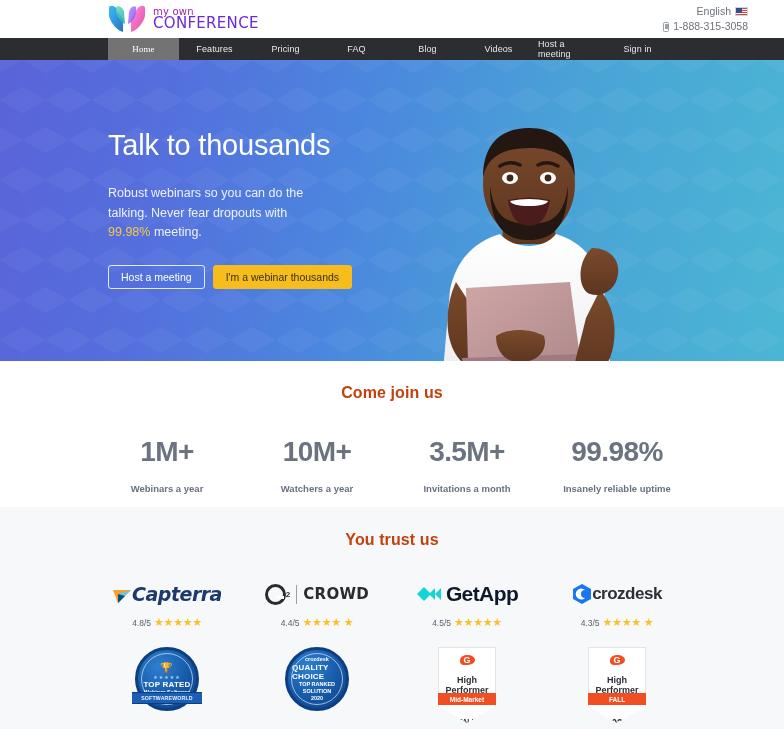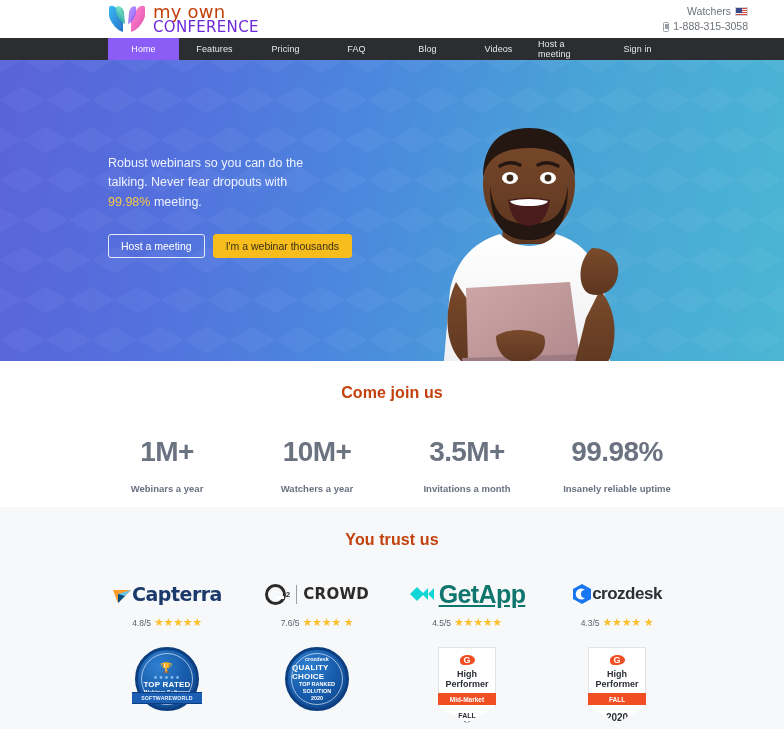--- a/index.html
+++ b/index.html
@@ -17,21 +17,21 @@
     display: flex;
     align-items: center;
     justify-content: space-between;
     padding: 0 14px 0 108px;
     position: relative;
   }
   .logo { display: flex; align-items: center; gap: 7px; }
   .logo-mark { width: 38px; height: 30px; display: block; }
   .logo-text { line-height: 1.0; }
   .logo-line1 {
-    font-size: 18px; color: #c2410c; letter-spacing: .2px;
+    font-size: 10px; color: #a21caf; letter-spacing: .2px;
     font-family: "DejaVu Sans", sans-serif;
   }
   .logo-line2 {
     font-size: 15px; color: #6d28d9; letter-spacing: .3px;
     font-family: "DejaVu Sans", sans-serif; margin-top: -1px;
   }
   .topright { text-align: right; line-height: 1.45; padding-right: 22px; }
   .lang-row { font-size: 10.5px; color: #6d727a; display: flex; align-items: center; justify-content: flex-end; gap: 4px; }
   .flag {
     width: 13px; height: 9px; display: inline-block; position: relative;
@@ -58,21 +58,21 @@
     padding-left: 108px;
   }
   .nav-item {
     color: #e9eaec; font-size: 9px;
     display: flex; align-items: center; justify-content: center;
     padding: 0 4px; letter-spacing: .1px;
     cursor: pointer;
   }
   .nav-item.w1 { width: 71px; }
   .nav-item.w2 { width: 69px; }
-  .nav-item.active { background: #8b5cf6; color: #ffffff; }
+  .nav-item.active { background: #737373; color: #ffffff; font-family: Liberation Serif, serif; }
 
   
   .hero {
     height: 301px; position: relative; overflow: hidden;
     background:
       linear-gradient(100deg, #5a63d8 0%, #5470dd 22%, #4b87de 45%, #49a3d6 70%, #4bb6d4 100%);
   }
   .hero-pattern {
     position: absolute; inset: 0;
     background-image:
@@ -122,33 +122,33 @@
   .trust-row { display: flex; padding: 0 92px; margin-top: 32px; }
   .trust-cell { flex: 1; text-align: center; }
   .trust-logo { height: 26px; display: flex; align-items: center; justify-content: center; }
   .rating { margin-top: 9px; font-size: 8.5px; color: #5b616c; display: flex; align-items: center; justify-content: center; gap: 3px; }
   .stars { color: #fbc02d; font-size: 11px; letter-spacing: -.3px; }
 
   .badges-row { display: flex; padding: 0 92px; margin-top: 18px; }
   .badge-cell { flex: 1; display: flex; justify-content: center; }
 
   
-  .cap-txt { font-size: 19px; font-weight: bold; color: #1b3a6b; letter-spacing: -.5px; font-family: "DejaVu Sans", sans-serif; }
+  .cap-txt { font-size: 19px; font-weight: bold; color: #1b3a6b; letter-spacing: -.5px; font-family: "DejaVu Sans", sans-serif; font-style: italic; }
   
   .g2-circle {
     width: 21px; height: 21px; border-radius: 50%;
     border: 3px solid #2b2b2b; position: relative;
     display: inline-block;
   }
   .g2-circle::after { content:""; position:absolute; right:-1px; bottom:3px; width:8px; height:3px; background:#fff; }
   .g2-sup { font-size: 8px; color: #2b2b2b; vertical-align: super; font-weight: bold; }
   .crowd-txt { font-size: 15px; font-weight: bold; color: #2b2b2b; letter-spacing: .3px; font-family: "DejaVu Sans", sans-serif; }
   .divider-v { width: 1px; height: 19px; background: #9aa0a8; margin: 0 6px; }
   
-  .getapp-txt { font-size: 25px; font-weight: bold; color: #0f766e; letter-spacing: -.6px; text-decoration: underline; }
+  .getapp-txt { font-size: 21px; font-weight: bold; color: #0f172a; letter-spacing: -.6px; }
   
   .croz-txt { font-size: 17px; font-weight: bold; color: #2b2f36; letter-spacing: -.5px; }
 
   
   .seal {
     width: 64px; height: 64px; border-radius: 50%;
     background: radial-gradient(circle at 35% 28%, #2f7fd0 0%, #1559a8 55%, #0d3f80 100%);
     border: 3px solid #0d3f80;
     position: relative; display: flex; flex-direction: column;
     align-items: center; justify-content: center; color: #fff;
@@ -174,21 +174,21 @@
     border: 1px solid #e2e4e8;
     clip-path: polygon(0 0, 100% 0, 100% 78%, 50% 100%, 0 78%);
     display: flex; flex-direction: column; align-items: center;
     position: relative; padding-top: 7px;
   }
   .g2logo {
     width: 15px; height: 15px; background: #f04e23; border-radius: 50% 50% 50% 4px;
     color: #fff; font-size: 9px; font-weight: bold;
     display:flex; align-items:center; justify-content:center;
   }
-  .g2-hp { font-size: 9px; font-weight: bold; color: #2b2f36; line-height: 1.1; text-align:center; margin-top: 5px; }
+  .g2-hp { font-size: 9px; font-weight: bold; color: #2b2f36; line-height: 1.1; text-align:center; margin-top: 11px; }
   .g2-band {
     position: absolute; left: -3px; right: -3px; top: 45px;
     background: #f04e23; color: #fff; font-size: 6.5px; font-weight: bold;
     text-align: center; padding: 2.5px 0; border-radius: 2px;
   }
   .g2-fall { font-size: 7px; font-weight: bold; color: #2b2f36; text-align:center; margin-top: 22px; line-height: 1.2; }
   .g2-year { font-size: 10px; font-weight: bold; color: #2b2f36; text-align:center; }
 </style>
 </head>
 <body>
@@ -220,21 +220,21 @@
       <path d="M28 3 C26 1 22 3 21 8 L20 20 C24 19 28 12 28 7 Z" fill="url(#lg3)" opacity=".85"></path>
     </svg>
     <div class="logo-text">
       <div class="logo-line1">my own</div>
       <div class="logo-line2">CONFERENCE</div>
     </div>
   </div>
 
   <div class="topright">
     <div class="lang-row">
-      <span>Watchers</span>
+      <span>English</span>
       <span class="flag"></span>
     </div>
     <div class="phone-row">
       <span class="phone-ic"></span>
       <span>1-888-315-3058</span>
     </div>
   </div>
 </div>
 
 <nav class="nav">
@@ -293,20 +293,21 @@
     <path d="M62 166 L166 160 L176 236 L64 240 Z" fill="url(#lap)"></path>
     <path d="M58 236 L180 232 L182 244 L60 248 Z" fill="#9e7b80"></path>
 
     <path d="M92 214 C104 206 126 206 140 214 C144 226 136 238 120 240 C104 242 92 232 92 214 Z" fill="url(#skin)"></path>
 
     <path d="M196 168 C212 186 214 214 206 236 C198 254 178 256 170 244 L182 196 Z" fill="url(#skin)"></path>
     <path d="M188 126 C206 126 216 138 214 152 C212 168 198 176 186 172 C174 168 172 140 188 126 Z" fill="url(#skin)"></path>
   </svg>
 
   <div class="hero-inner">
+    <h1 class="hero-title">Talk to thousands</h1>
     <p class="hero-sub"><span>Robust webinars so you can do the talking. Never fear dropouts with </span><span class="hl">99.98%</span><span> meeting.</span></p>
     <div class="hero-btns">
       <a class="btn btn-outline">Host a meeting</a>
       <a class="btn btn-yellow">I'm a webinar thousands</a>
     </div>
   </div>
 </section>
 
 <section class="stats">
   <h2 class="section-title">Come join us</h2>
@@ -352,21 +353,21 @@
     </div>
 
     <div class="trust-cell">
       <div class="trust-logo">
         <span class="g2-circle"></span>
         <span class="g2-sup">2</span>
         <span class="divider-v"></span>
         <span class="crowd-txt">CROWD</span>
       </div>
       <div class="rating">
-        <span>7.6/5</span>
+        <span>4.4/5</span>
         <span class="stars">★★★★</span>
           <span class="stars half">★</span>
       </div>
     </div>
 
     <div class="trust-cell">
       <div class="trust-logo">
         <svg width="30" height="18" viewBox="0 0 30 18">
           <path d="M1 9 L8 2 L15 9 L8 16 Z" fill="#12d6d6"></path>
           <path d="M13 9 L19 3 L19 15 Z" fill="#12d6d6"></path>

